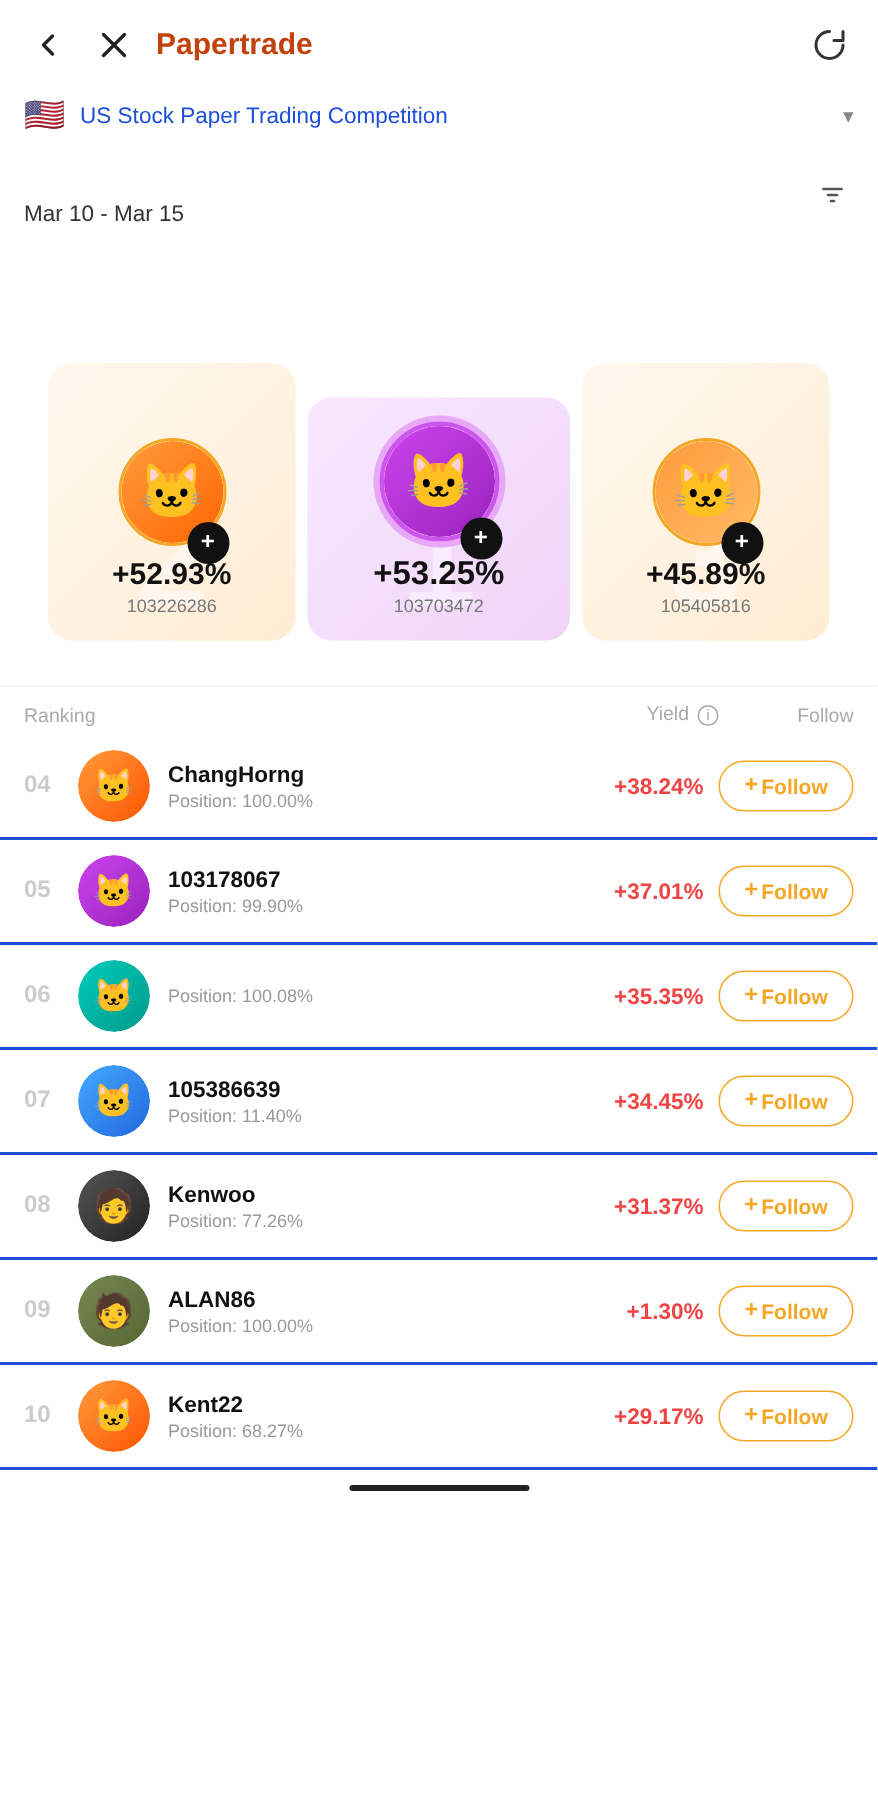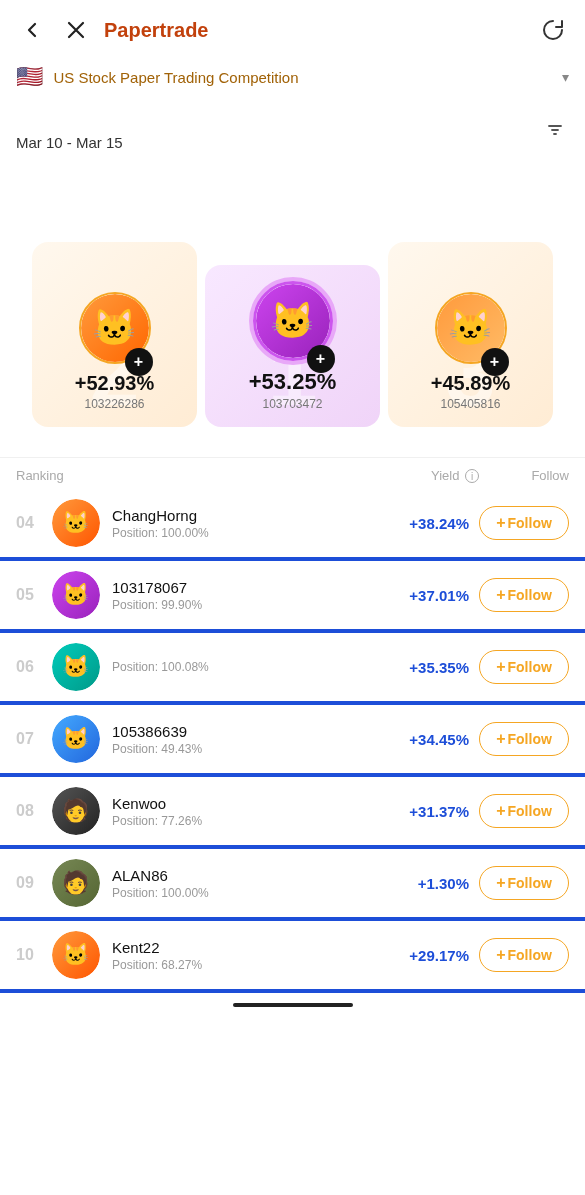--- a/index.html
+++ b/index.html
@@ -48,21 +48,21 @@
       padding: 8px 16px;
       gap: 10px;
       cursor: pointer;
     }
     .competition-flag {
       font-size: 22px;
     }
     .competition-name {
       font-size: 15px;
       font-weight: 500;
-      color: #a16207;
+      color: #1d4ed8;
       flex: 1;
     }
     .competition-chevron {
       font-size: 14px;
       color: #888;
     }
 
     
     .date-range-row {
       display: flex;
@@ -238,55 +238,55 @@
       font-size: 13px;
       color: #aaa;
       text-align: right;
     }
 
     
     .trader-row {
       display: flex;
       align-items: center;
       padding: 10px 16px;
-      border-bottom: 4px solid #1d4ed8;
+      border-bottom: 2px solid #1d4ed8;
     }
     .trader-rank {
       width: 32px;
       font-size: 16px;
       color: #ccc;
       font-weight: 600;
     }
     .trader-avatar {
       width: 48px; height: 48px;
       border-radius: 50%;
       overflow: hidden;
       margin-left: 4px;
       margin-right: 12px;
       flex-shrink: 0;
     }
     .trader-info {
       flex: 1;
     }
     .trader-name {
       font-size: 15px;
-      font-weight: 400;
+      font-weight: 700;
       color: #111;
       margin-bottom: 2px;
     }
     .trader-position {
       font-size: 12px;
       color: #999;
     }
     .trader-yield {
       width: 90px;
       text-align: right;
       font-size: 15px;
       font-weight: 700;
-      color: #1d4ed8;
+      color: #ef4444;
       margin-right: 10px;
     }
     .follow-btn {
       width: 90px;
       height: 34px;
       border-radius: 20px;
       border: 1.5px solid #f5a623;
       background: #fff;
       color: #f5a623;
       font-size: 14px;
@@ -460,21 +460,21 @@
       <span>Follow</span>
     </button>
   </div>
     <div class="trader-row">
     <div class="trader-rank">07</div>
     <div class="trader-avatar">
       <div class="trader-avatar-inner av-4">🐱</div>
     </div>
     <div class="trader-info">
       <div class="trader-name">105386639</div>
-      <div class="trader-position">Position: 49.43%</div>
+      <div class="trader-position">Position: 11.40%</div>
     </div>
     <div class="trader-yield">+34.45%</div>
     <button class="follow-btn">
       <span class="plus">+</span>
       <span>Follow</span>
     </button>
   </div>
     <div class="trader-row">
     <div class="trader-rank">08</div>
     <div class="trader-avatar">

